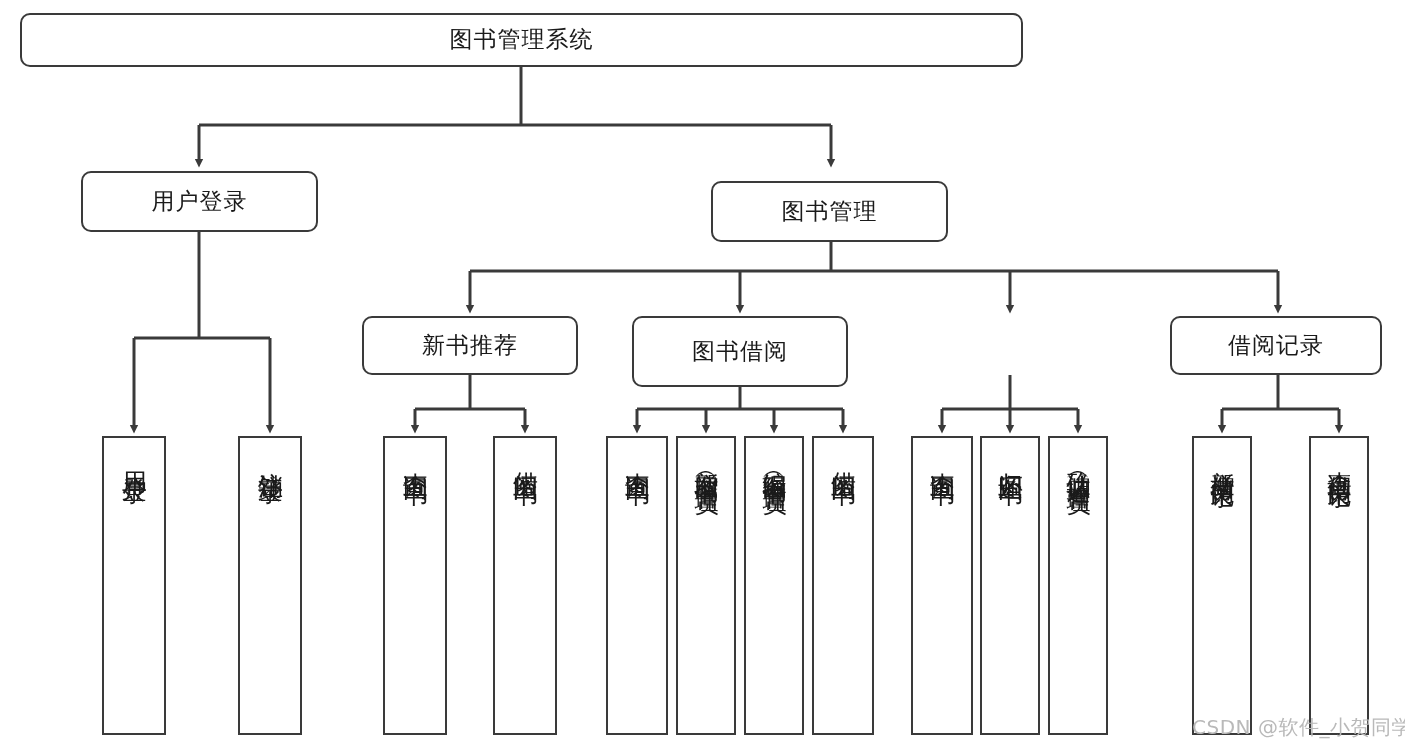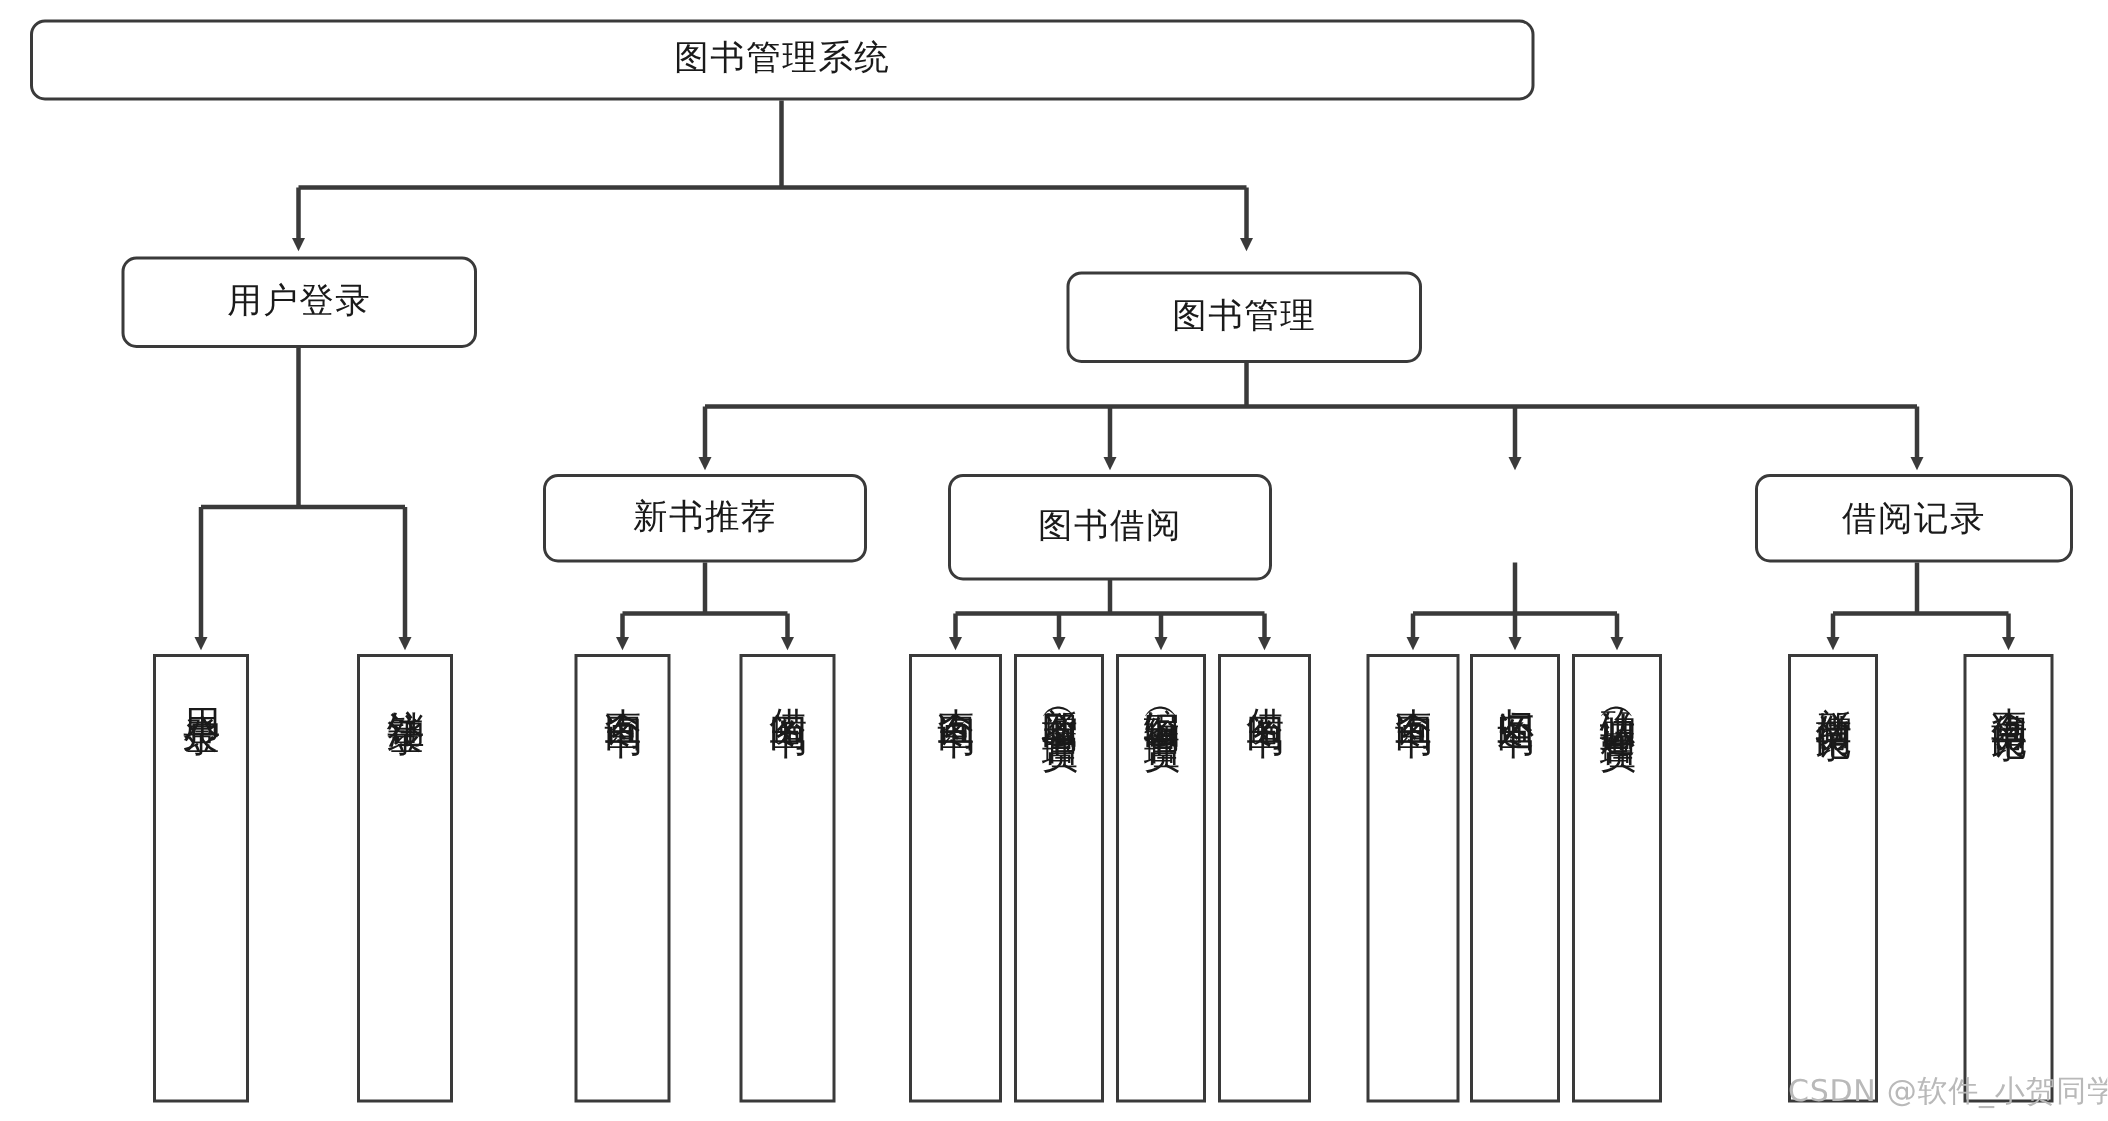--- a/index.html
+++ b/index.html
@@ -134,21 +134,21 @@
   <div class="node horiz" style="left:711px; top:171px; width:237px; height:61px;margin-top:10px;">
     <span>图书管理</span>
   </div>
 
   <div class="node horiz" style="left:362px; top:316px; width:216px; height:59px;">
     <span>新书推荐</span>
   </div>
   <div class="node horiz" style="left:632px; top:316px; width:216px; height:71px;">
     <span>图书借阅</span>
   </div>
-  <div class="node horiz" style="left:1170px; top:316px; width:212px; height:59px;font-family:Liberation Serif, serif;">
+  <div class="node horiz" style="left:1170px; top:316px; width:212px; height:59px;">
     <span>借阅记录</span>
   </div>
 
   <div class="node vert" style="left:102px; top:436px; width:64px; height:299px;">
     <span class="vtext">用户登录</span>
   </div>
   <div class="node vert" style="left:238px; top:436px; width:64px; height:299px;">
     <span class="vtext">注销登录</span>
   </div>
 

